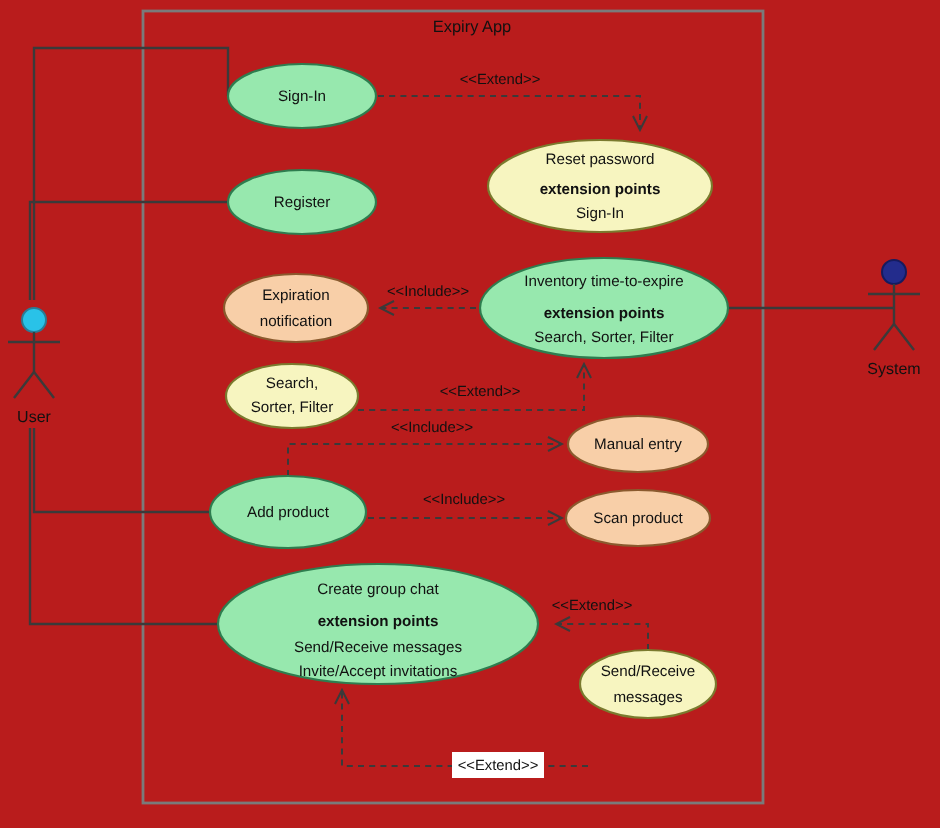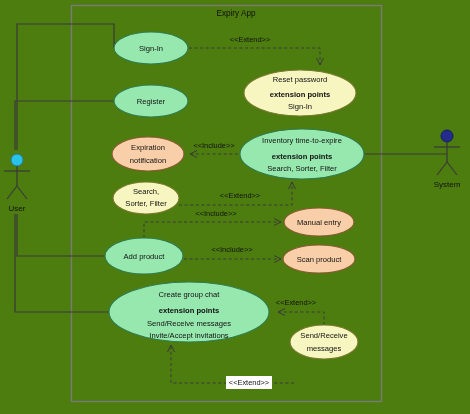--- a/index.html
+++ b/index.html
@@ -8,21 +8,21 @@
     padding: 0;
     background: #ffffff;
   }
   body {
     font-family: "Liberation Sans", sans-serif;
   }
   #canvas {
     position: relative;
     width: 470px;
     height: 414px;
-    background: #4d7c0f;
+    background: #b91c1c;
     overflow: hidden;
   }
   #canvas svg {
     position: absolute;
     top: 0;
     left: 0;
     width: 470px;
     height: 414px;
   }
   .uc-text {

